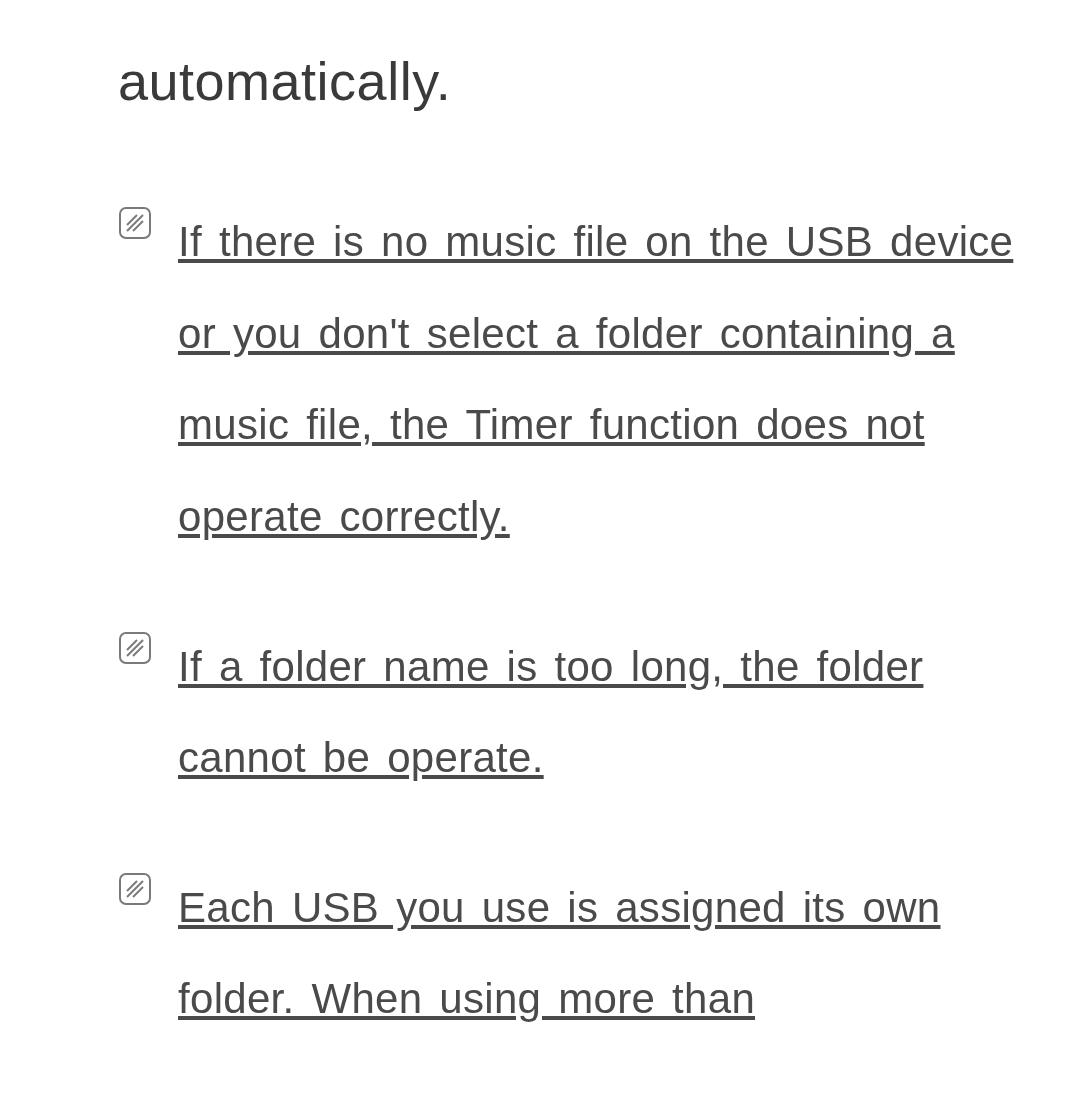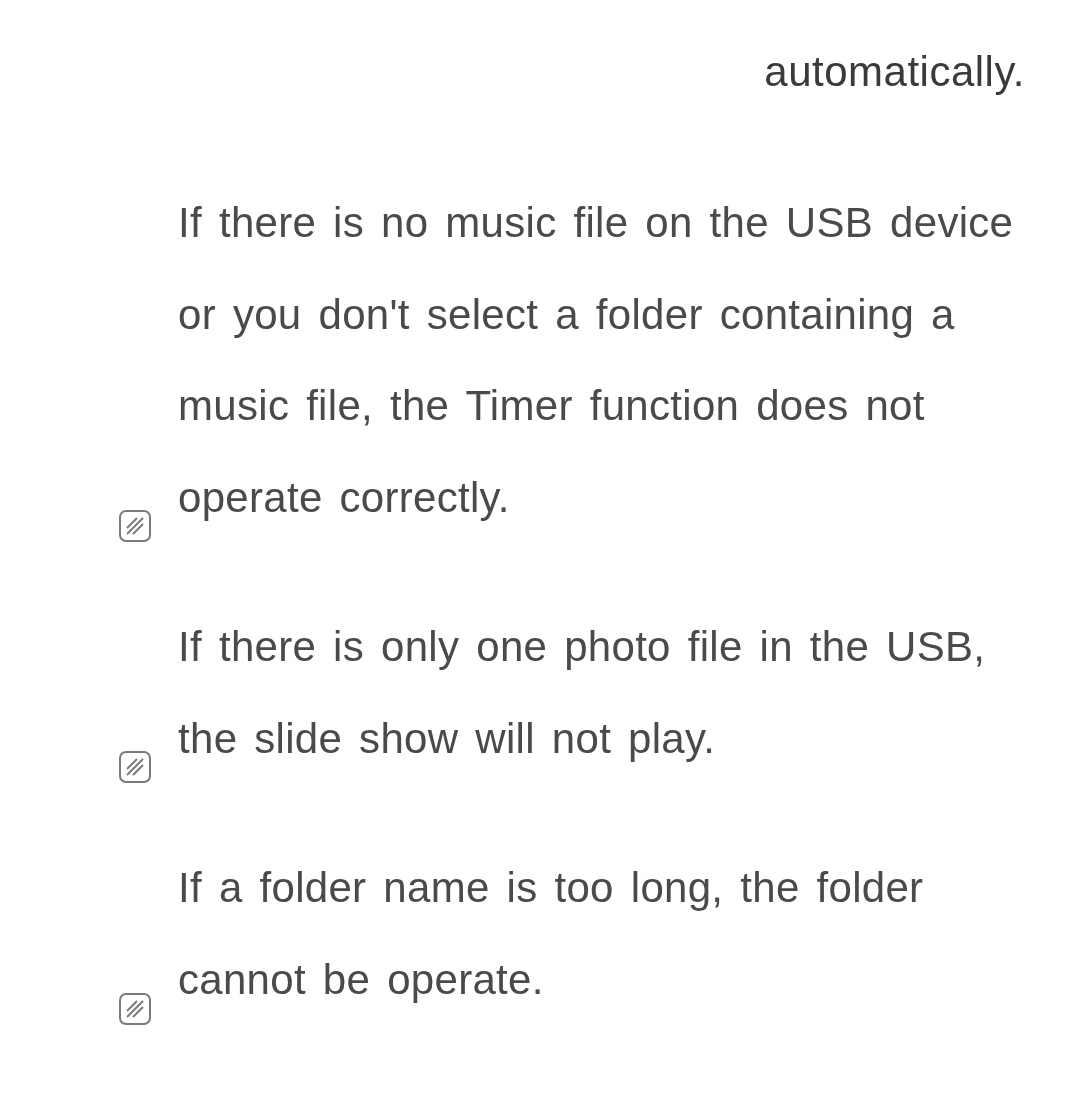--- a/index.html
+++ b/index.html
@@ -12,35 +12,35 @@
       height: 1104px;
       background: #ffffff;
       font-family: Arial, Helvetica, sans-serif;
       color: #4a4a4a;
       overflow: hidden;
     }
     .page {
       padding: 38px 55px 0 118px;
     }
     .intro-fragment {
-      font-size: 42px;
+      font-size: 54px;
       line-height: 1.6;
       color: #3a3a3a;
       font-weight: 500;
       letter-spacing: 0.5px;
       margin-bottom: 72px;
-      text-align: right;
     }
     .note-list {
       list-style: none;
     }
     .note-item {
       display: flex;
-      align-items: flex-end;
+      align-items: flex-start;
       margin-bottom: 58px;
+      text-decoration: underline;
     }
     .note-icon {
       flex: 0 0 auto;
       width: 34px;
       height: 34px;
       margin-top: 10px;
       margin-right: 26px;
     }
     .note-icon svg {
       width: 100%;
@@ -75,31 +75,20 @@
     </li>
     <li class="note-item">
       <span class="note-icon">
         <svg viewBox="0 0 34 34">
           <rect x="2" y="2" width="30" height="30" rx="6" ry="6" fill="none" stroke="#7a7a7a" stroke-width="2"></rect>
           <line x1="9" y1="25" x2="25" y2="9" stroke="#7a7a7a" stroke-width="2"></line>
           <line x1="9" y1="19" x2="19" y2="9" stroke="#7a7a7a" stroke-width="2"></line>
           <line x1="15" y1="25" x2="25" y2="15" stroke="#7a7a7a" stroke-width="2"></line>
         </svg>
       </span>
-      <span class="note-text">If there is only one photo file in the USB, the slide show will not play.</span>
-    </li>
-    <li class="note-item">
-      <span class="note-icon">
-        <svg viewBox="0 0 34 34">
-          <rect x="2" y="2" width="30" height="30" rx="6" ry="6" fill="none" stroke="#7a7a7a" stroke-width="2"></rect>
-          <line x1="9" y1="25" x2="25" y2="9" stroke="#7a7a7a" stroke-width="2"></line>
-          <line x1="9" y1="19" x2="19" y2="9" stroke="#7a7a7a" stroke-width="2"></line>
-          <line x1="15" y1="25" x2="25" y2="15" stroke="#7a7a7a" stroke-width="2"></line>
-        </svg>
-      </span>
       <span class="note-text">If a folder name is too long, the folder cannot be operate.</span>
     </li>
     <li class="note-item">
       <span class="note-icon">
         <svg viewBox="0 0 34 34">
           <rect x="2" y="2" width="30" height="30" rx="6" ry="6" fill="none" stroke="#7a7a7a" stroke-width="2"></rect>
           <line x1="9" y1="25" x2="25" y2="9" stroke="#7a7a7a" stroke-width="2"></line>
           <line x1="9" y1="19" x2="19" y2="9" stroke="#7a7a7a" stroke-width="2"></line>
           <line x1="15" y1="25" x2="25" y2="15" stroke="#7a7a7a" stroke-width="2"></line>
         </svg>

